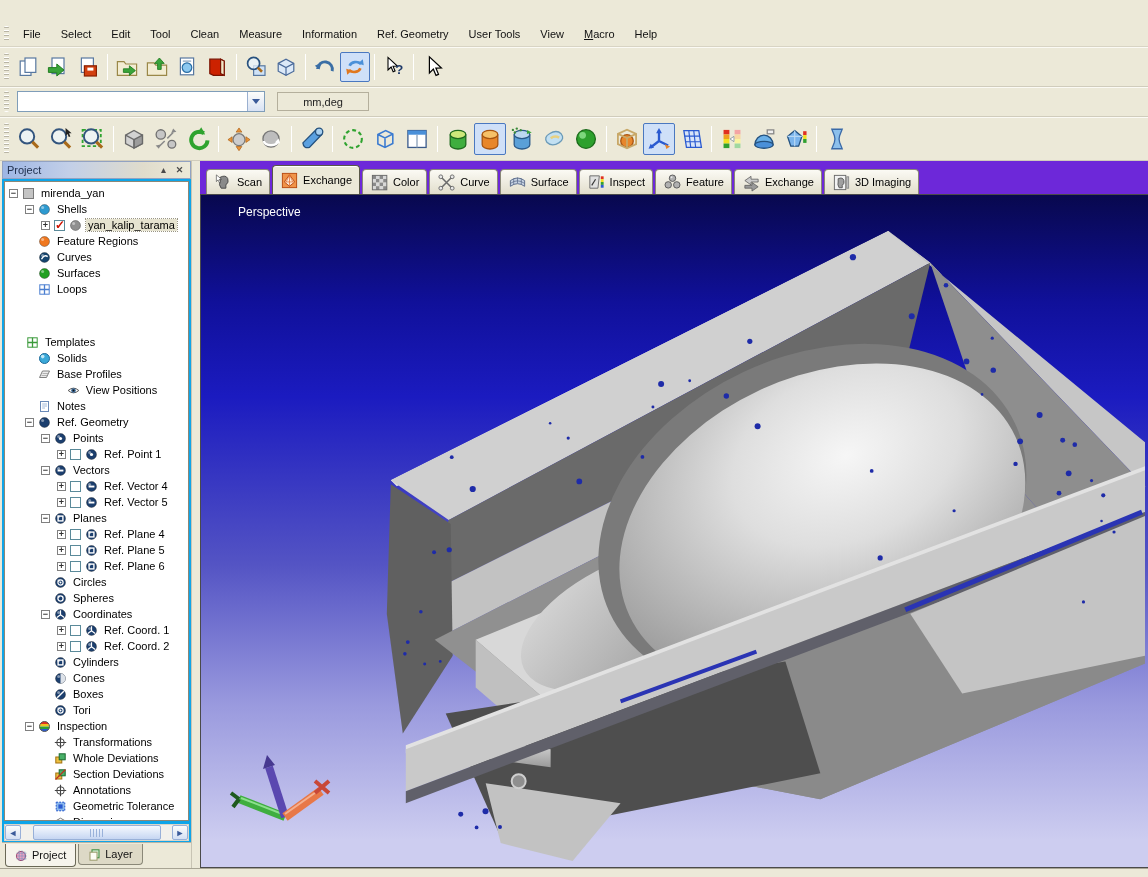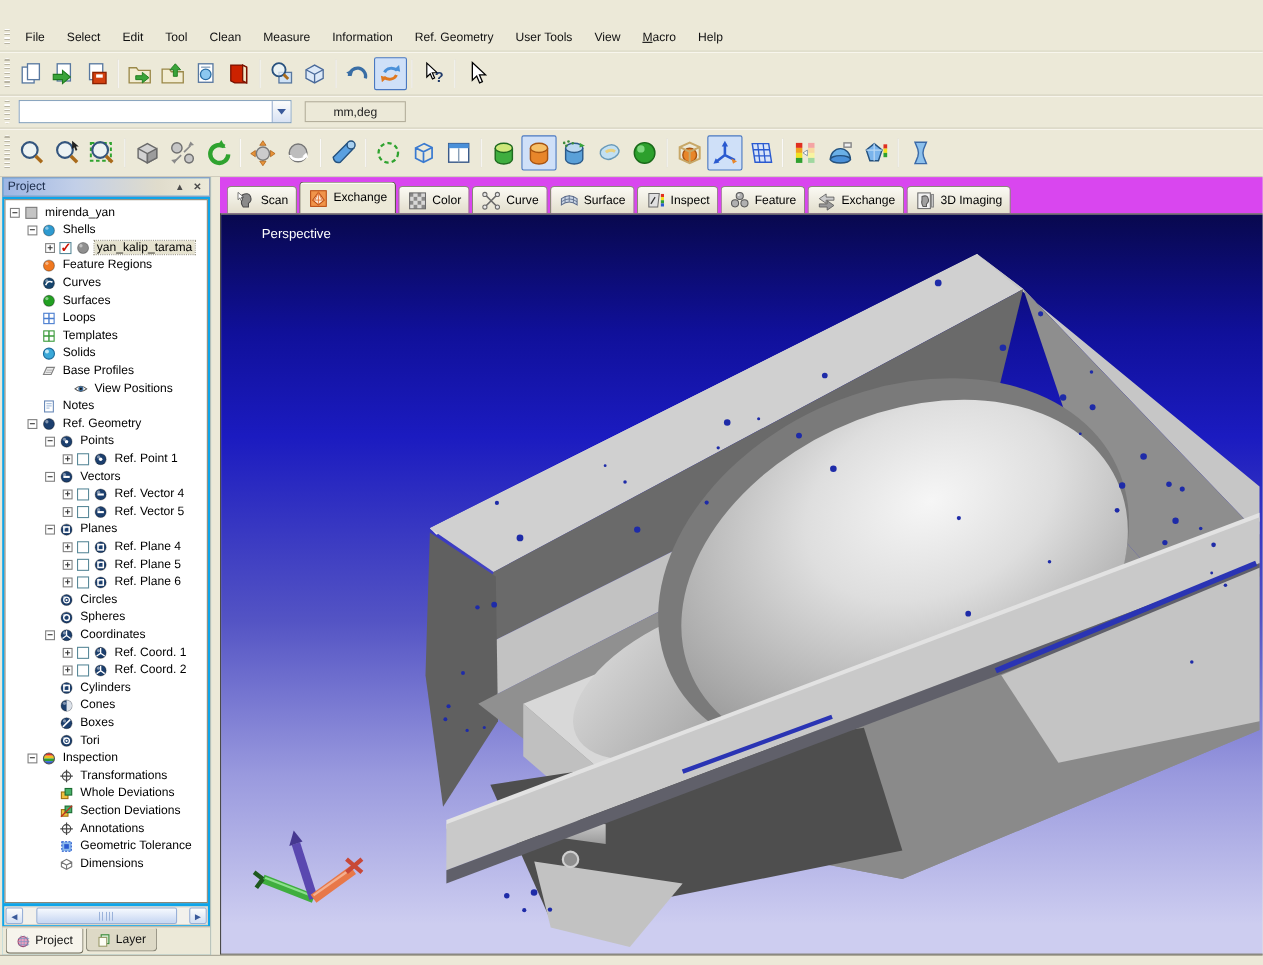--- a/index.html
+++ b/index.html
@@ -75,21 +75,21 @@
     background:repeating-linear-gradient(90deg,#9ab2da 0 1px,transparent 1px 3px); }
 
   .btabs { height:26px; flex:none; display:flex; align-items:flex-start; padding-left:3px; gap:2px;
     border-top:1px solid #b8b4a4; background:#ece9d8; padding-top:1px; }
   .btab { display:flex; align-items:center; gap:4px; padding:2px 9px; height:21px;
     border:1px solid #8a8878; border-top:none; border-radius:0 0 4px 4px; background:#ddd9c6; color:#111; }
   .btab.active { background:#f6f4ec; height:23px; border-color:#6a6856; }
 
   
   .main { position:absolute; left:200px; top:161px; right:0; bottom:9px; display:flex; flex-direction:column; }
-  .tabbar { height:33px; flex:none; display:flex; align-items:flex-end; padding-left:6px; background:#d946ef; }
+  .tabbar { height:33px; flex:none; display:flex; align-items:flex-end; padding-left:6px; background:#6d28d9; }
   .tab { display:flex; align-items:center; gap:4px; padding:2px 7px; height:25px; margin-right:2px;
     background:linear-gradient(180deg,#fbfaf4,#e2decc); border:1px solid #8a8878; border-bottom:none;
     border-radius:4px 4px 0 0; color:#000; }
   .tab.active { background:#ece9d8; height:29px; border-color:#5a5848; box-shadow:inset 0 1px 0 #fff; }
   .viewport { flex:1; position:relative; border:1px solid #4a4a4a; border-right:none; overflow:hidden; }
   .vplabel { position:absolute; left:37px; top:10px; color:#fff; font-size:12px; z-index:3; }
   .scene { position:absolute; inset:0; width:100%; height:100%; z-index:1; }
   .triad { position:absolute; left:22px; bottom:34px; z-index:2; }
   .bottomframe { position:absolute; left:0; right:0; bottom:0; height:9px; background:#ece9d8; border-top:1px solid #a8a494; }
   .splitter { position:absolute; left:192px; top:161px; width:8px; bottom:9px; background:#ece9d8; }
@@ -573,21 +573,21 @@
         <div class="trow" style="padding-left: 20px;">
           <span class="expsp"></span>
           <span class="ticn">
             <svg width="13" height="13" viewBox="0 0 13 13">
               <rect x="1.8" y="1.8" width="9.4" height="9.4" fill="#fff" stroke="#4a7ed0"></rect>
               <path d="M1.8 6.5 H11.2 M6.5 1.8 V11.2" stroke="#4a7ed0" stroke-width="1.3"></path>
             </svg>
           </span>
           <span class="tlabel">Loops</span>
         </div>
-        <div class="trow" style="padding-left: 20px;">
+        <div class="trow" style="padding-left: 8px; margin-top: 37px;">
           <span class="expsp"></span>
           <span class="ticn">
             <svg width="13" height="13" viewBox="0 0 13 13">
               <rect x="1.8" y="1.8" width="9.4" height="9.4" fill="#fff" stroke="#3a9a3a"></rect>
               <path d="M1.8 6.5 H11.2 M6.5 1.8 V11.2" stroke="#3a9a3a" stroke-width="1.3"></path>
             </svg>
           </span>
           <span class="tlabel">Templates</span>
         </div>
         <div class="trow" style="padding-left: 20px;">

